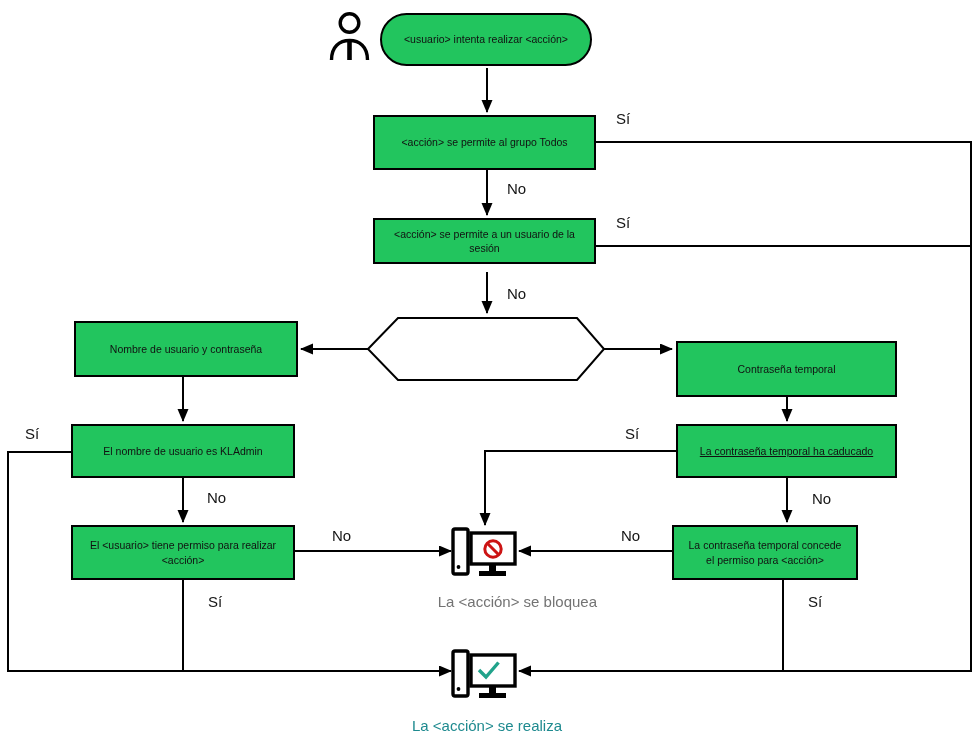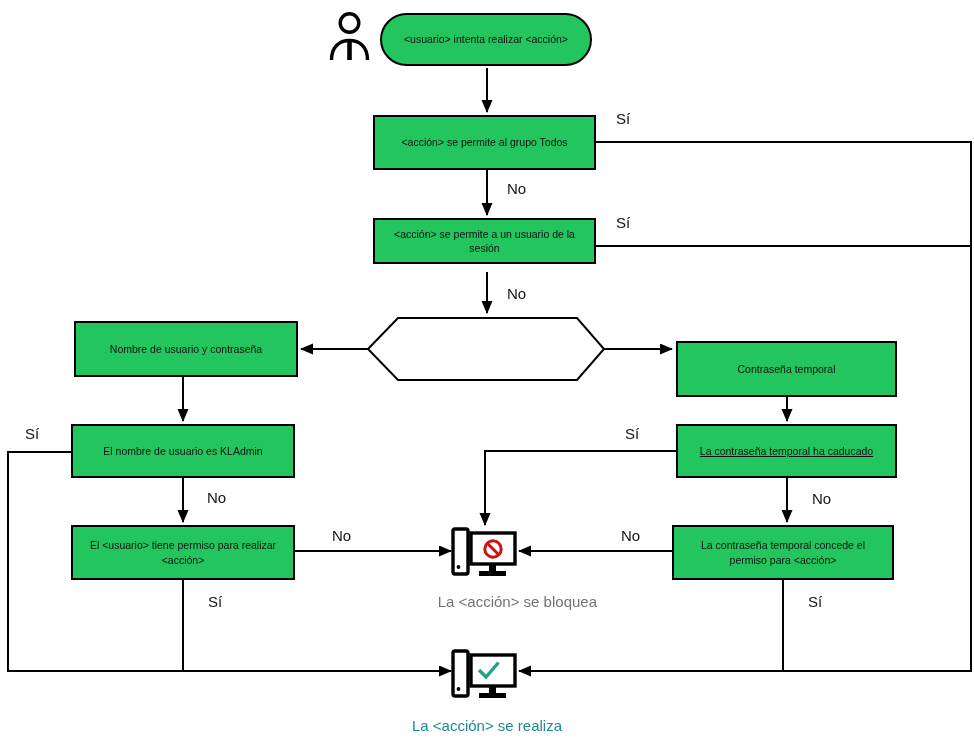--- a/index.html
+++ b/index.html
@@ -113,21 +113,21 @@
   <div class="node" style="left:74px; top:321px; width:224px; height:56px;">Nombre de usuario y contraseña</div>
 
   <div class="node" style="left:676px; top:321px; width:221px; height:56px;margin-top:20px;">Contraseña temporal</div>
 
   <div class="node" style="left:71px; top:424px; width:224px; height:54px;">El nombre de usuario es KLAdmin</div>
 
   <div class="node" style="left:71px; top:525px; width:224px; height:55px;">El &lt;usuario&gt; tiene permiso para realizar &lt;acción&gt;</div>
 
   <div class="node" style="left:676px; top:424px; width:221px; height:54px;text-decoration:underline;">La contraseña temporal ha caducado</div>
 
-  <div class="node" style="left:672px; top:525px; width:222px; height:55px;">La contraseña temporal concede el permiso para &lt;acción&gt;</div>
+  <div class="node" style="left:672px; top:525px; width:186px; height:55px;">La contraseña temporal concede el permiso para &lt;acción&gt;</div>
 
   <div class="edge-label" style="left:616px; top:111px;">Sí</div>
   <div class="edge-label" style="left:507px; top:181px;">No</div>
   <div class="edge-label" style="left:616px; top:215px;">Sí</div>
   <div class="edge-label" style="left:507px; top:286px;">No</div>
   <div class="edge-label" style="left:25px; top:426px;">Sí</div>
   <div class="edge-label" style="left:207px; top:490px;">No</div>
   <div class="edge-label" style="left:332px; top:528px;">No</div>
   <div class="edge-label" style="left:208px; top:594px;">Sí</div>
   <div class="edge-label" style="left:625px; top:426px;">Sí</div>

